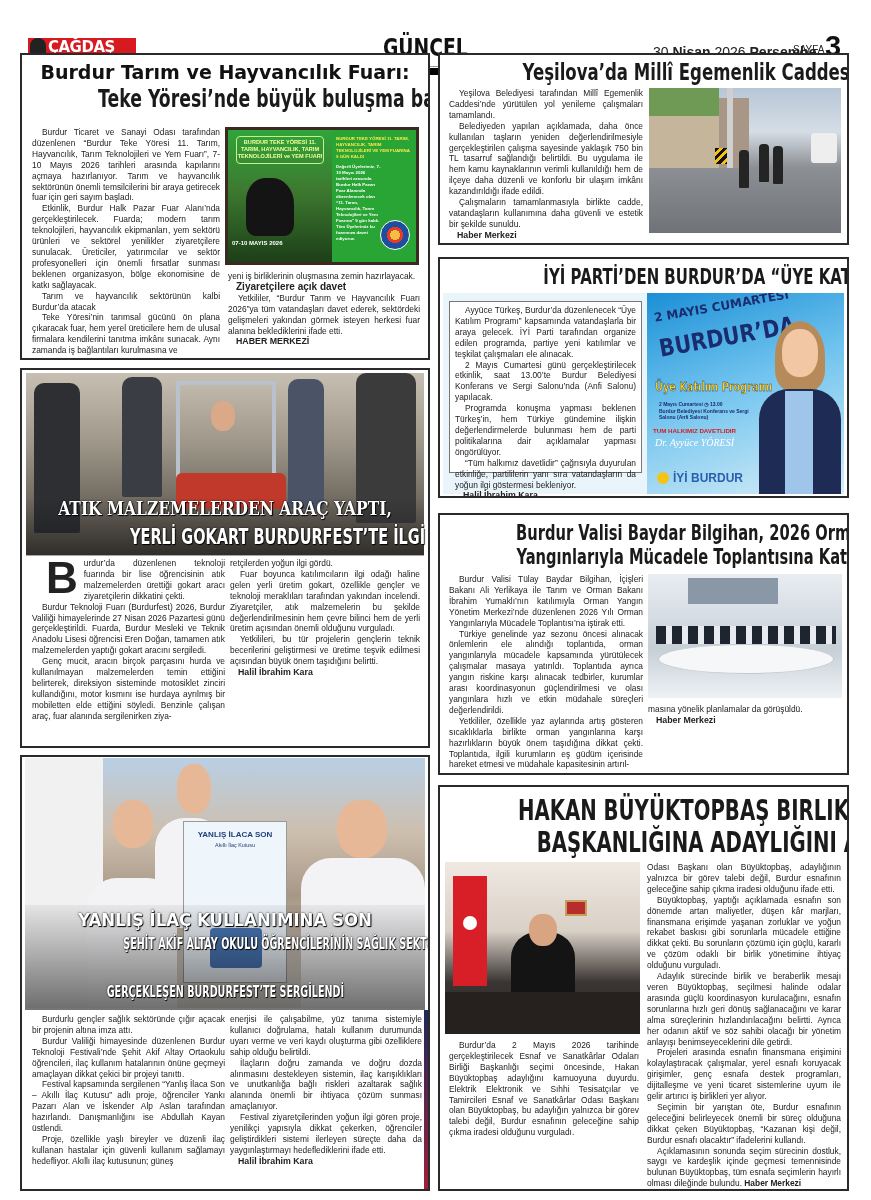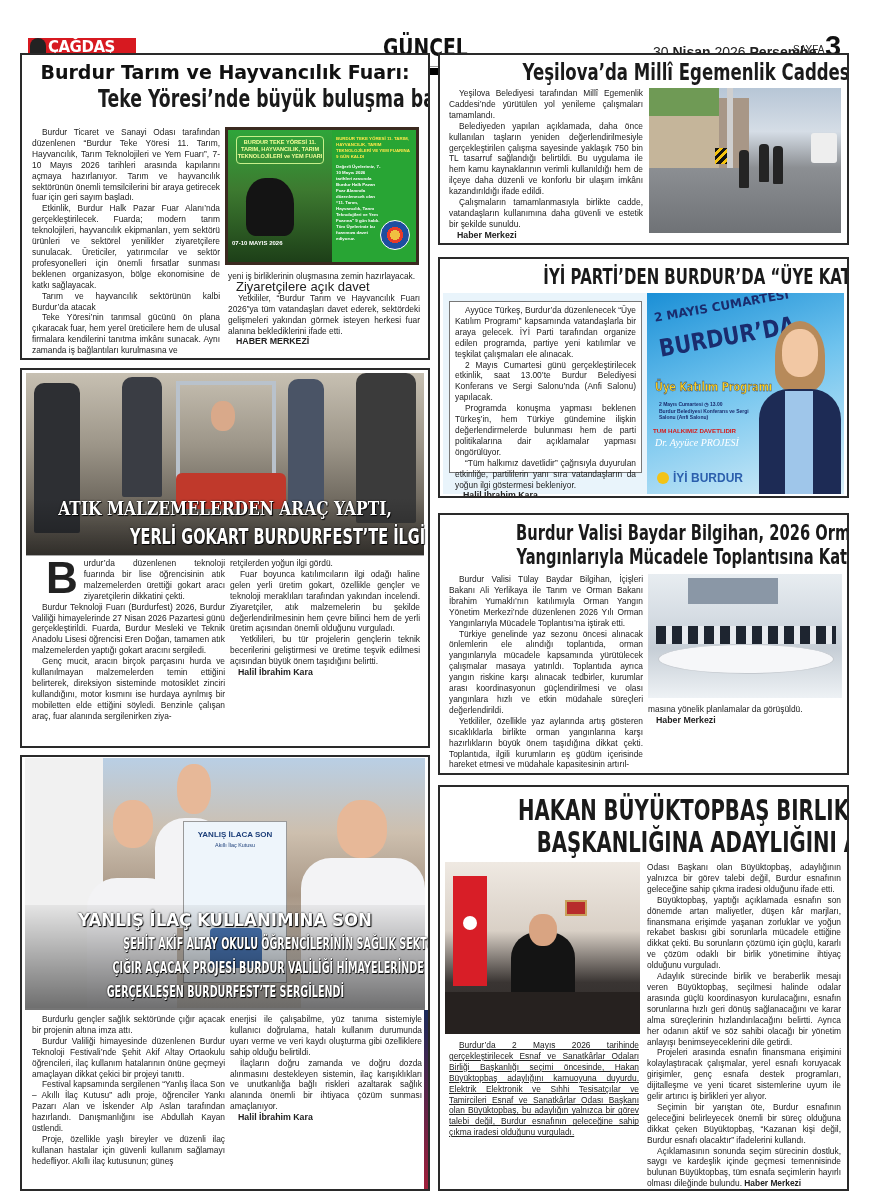--- a/index.html
+++ b/index.html
@@ -22,21 +22,21 @@
   .page-num { position: absolute; left: 825px; top: -2px; font-size: 29px; font-weight: bold; color: #111; }
   .top-rule { position: absolute; left: 20px; top: 34px; width: 829px; height: 1px; background: #999; }
   .black-bar { position: absolute; left: 20px; top: 36px; width: 829px; height: 7px; background: #000; }
 
   
   .box { position: absolute; border: 2px solid #2a2a2a; background: #fff; overflow: hidden; }
   .cond { font-family: "DejaVu Sans", sans-serif; font-weight: bold; display: inline-block; transform-origin: center top; white-space: nowrap; }
   .headline-wrap { position: absolute; left: 0; width: 100%; text-align: center; }
   .body { font-size: 8.4px; line-height: 10.9px; text-align: justify; color: #222; }
   .body p { text-indent: 10px; }
-  .body .sub { font-weight: normal; font-size: 13px; text-indent: 8px; }
+  .body .sub { font-weight: bold; font-size: 10px; text-indent: 8px; }
   .body .byline { font-weight: bold; font-size: 8.8px; text-indent: 8px; }
   .col { position: absolute; }
 
   
   #a1 { left: 20px; top: 53px; width: 410px; height: 307px; }
   #a1 .h1 { top: 6px; font-family: "DejaVu Sans", sans-serif; font-weight: bold; font-size: 19px; color: #111; }
   #a1 .h2 { top: 30px; }
   #a1 .h2 .cond { font-size: 24px; transform: scaleX(0.72); }
   #a1 .colL { left: 10px; top: 72px; width: 188px; }
   #a1 .img { position: absolute; left: 203px; top: 72px; width: 194px; height: 138px; border: 3px solid #3b2a20; background: #1f8a2b; overflow: hidden; }
@@ -139,21 +139,21 @@
   #a7 .hl { position: absolute; left: 0; width: 100%; text-align: center; }
   #a7 .hl .cond { font-size: 29px; transform: scaleX(0.68); }
   #a7 .img { position: absolute; left: 5px; top: 75px; width: 195px; height: 172px; overflow: hidden;
     background: linear-gradient(180deg,#efe9e2 0%,#d9d0c6 40%,#3a3533 70%,#2a2624 100%); }
   .flag { position: absolute; left: 8px; top: 14px; width: 34px; height: 110px; background: #d81e27; }
   .flag-star { position: absolute; left: 10px; top: 40px; width: 14px; height: 14px; border-radius: 50%; background: #fff; }
   .desk { position: absolute; left: 0; top: 130px; width: 195px; height: 42px; background: #26211f; }
   .man2 { position: absolute; left: 66px; top: 70px; width: 64px; height: 70px; background: #141414; border-radius: 26px 26px 4px 4px; }
   .man2-face { position: absolute; left: 84px; top: 52px; width: 28px; height: 32px; background: #d9a482; border-radius: 45%; }
   .frame2 { position: absolute; left: 120px; top: 38px; width: 22px; height: 16px; background: #b72c2c; border: 2px solid #c9a05a; }
-  #a7 .colIntro { left: 9px; top: 253px; width: 190px; text-decoration: underline; }
+  #a7 .colIntro { left: 9px; top: 253px; width: 190px; }
   #a7 .colR { left: 207px; top: 75px; width: 194px; }
 </style>
 </head>
 <body>
 
 <div class="masthead">
   <div class="logo">
     <div class="logo-main">ÇAĞDAŞ</div>
     <div class="logo-head"></div>
     <div class="logo-sub">BURDUR GAZETESİ</div>
@@ -233,21 +233,21 @@
     </div>
     <div class="ad">
       <div class="ad-l1">2 MAYIS CUMARTESİ</div>
       <div class="ad-l2">BURDUR’DA</div>
       <div class="ad-prog">Üye Katılım Programı</div>
       <div class="ad-info">
         <div>2 Mayıs Cumartesi   ◷ 13.00</div>
         <div>Burdur Belediyesi Konferans ve Sergi Salonu (Anfi Salonu)</div>
       </div>
       <div class="ad-invite">TUM HALKIMIZ DAVETLIDIR</div>
-      <div class="ad-sig">Dr. Ayyüce PROJESİ</div>
+      <div class="ad-sig">Dr. Ayyüce YÖRESİ</div>
       <div class="ad-logo"><span class="ad-sun"></span><span>İYİ BURDUR</span></div>
       <div class="ad-woman">
         <div class="ad-hair"></div>
         <div class="ad-face"></div>
         <div class="ad-jacket"></div>
         <div class="ad-shirt"></div>
       </div>
     </div>
   </div>
 </div>
@@ -311,34 +311,34 @@
     <div class="kface" style="left:312px;top:42px;width:50px;height:58px;"></div>
     <div class="board">
       <div class="board-t">YANLIŞ İLACA SON</div>
       <div class="board-s">Akıllı İlaç Kutusu</div>
       <div class="board-box"></div>
     </div>
   </div>
   <div class="titlearea">
     <div class="t1">YANLIŞ İLAÇ KULLANIMINA SON</div>
     <div class="tl" style="top:30px;"><span class="cond">ŞEHİT AKİF ALTAY OKULU ÖĞRENCİLERİNİN SAĞLIK SEKTÖRÜNDE</span></div>
-    <div class="tl" style="top:54px;"><span class="cond">ÇIĞIR AÇACAK PROJESİ BURDUR VALİLİĞİ HİMAYELERİNDE</span></div>
     <div class="tl" style="top:78px;"><span class="cond">GERÇEKLEŞEN BURDURFEST’TE SERGİLENDİ</span></div>
   </div>
   <div class="textarea"></div>
   <div class="edge"></div>
   <div class="col body colL">
     <p>Burdurlu gençler sağlık sektöründe çığır açacak bir projenin altına imza attı.</p>
     <p>Burdur Valiliği himayesinde düzenlenen Burdur Teknoloji Festivali’nde Şehit Akif Altay Ortaokulu öğrencileri, ilaç kullanım hatalarının önüne geçmeyi amaçlayan dikkat çekici bir projeyi tanıttı.</p>
     <p>Festival kapsamında sergilenen “Yanlış İlaca Son – Akıllı İlaç Kutusu” adlı proje, öğrenciler Yankı Pazarı Alan ve İskender Alp Aslan tarafından hazırlandı. Danışmanlığını ise Abdullah Kayan üstlendi.</p>
     <p>Proje, özellikle yaşlı bireyler ve düzenli ilaç kullanan hastalar için güvenli kullanım sağlamayı hedefliyor. Akıllı ilaç kutusunun; güneş</p>
   </div>
   <div class="col body colR">
     <p style="text-indent:0">enerjisi ile çalışabilme, yüz tanıma sistemiyle kullanıcı doğrulama, hatalı kullanım durumunda uyarı verme ve veri kaydı oluşturma gibi özelliklere sahip olduğu belirtildi.</p>
     <p>İlaçların doğru zamanda ve doğru dozda alınmasını destekleyen sistemin, ilaç karışıklıkları ve unutkanlığa bağlı riskleri azaltarak sağlık alanında önemli bir ihtiyaca çözüm sunması amaçlanıyor.</p>
+    <p>Festival ziyaretçilerinden yoğun ilgi gören proje, yenilikçi yapısıyla dikkat çekerken, öğrenciler geliştirdikleri sistemi ilerleyen süreçte daha da yaygınlaştırmayı hedeflediklerini ifade etti.</p>
     <p class="byline">Halil İbrahim Kara</p>
   </div>
 </div>
 
 <div class="box" id="a7">
   <div class="hl" style="top:6px;"><span class="cond">HAKAN BÜYÜKTOPBAŞ BIRLIK</span></div>
   <div class="hl" style="top:38px;"><span class="cond">BAŞKANLIĞINA ADAYLIĞINI AÇIKLADI</span></div>
   <div class="img">
     <div class="flag">
         <div class="flag-star"></div>

